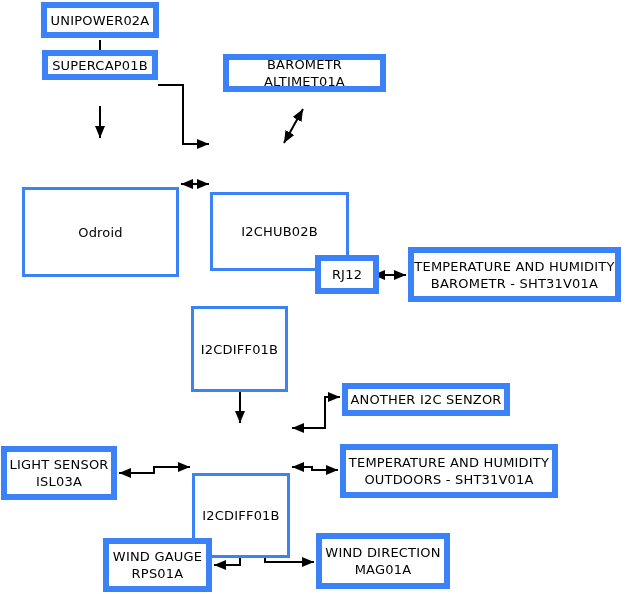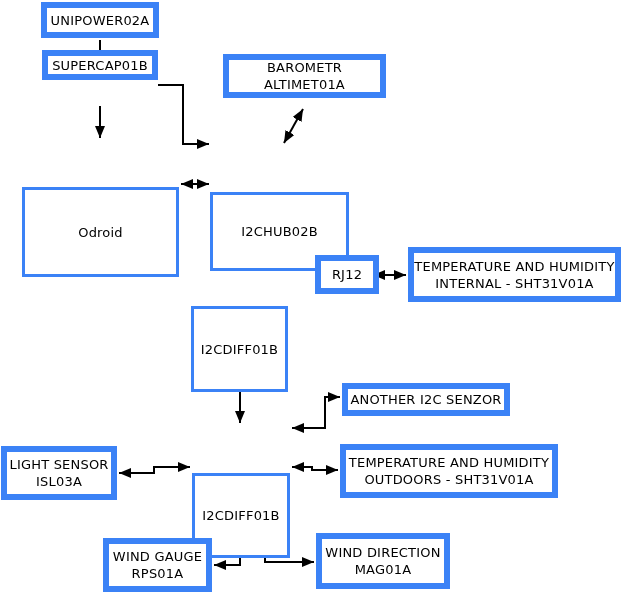--- a/index.html
+++ b/index.html
@@ -82,36 +82,36 @@
   </div>
 
   <div class="node" style="left:42px; top:50px; width:116px; height:30px;">
     <span>SUPERCAP01B</span>
   </div>
 
   <div class="node thick" style="left:22px; top:139px; width:157px; height:90px;">
     <span>Odroid</span>
   </div>
 
-  <div class="node" style="left:223px; top:54px; width:163px; height:44px;">
+  <div class="node" style="left:223px; top:54px; width:163px; height:38px;">
     <span>BAROMETR</span>
     <span>ALTIMET01A</span>
   </div>
 
   <div class="node thick" style="left:210px; top:144px; width:139px; height:79px;">
     <span>I2CHUB02B</span>
   </div>
 
   <div class="node" style="left:315px; top:255px; width:64px; height:39px;">
     <span>RJ12</span>
   </div>
 
   <div class="node" style="left:408px; top:247px; width:213px; height:55px;">
     <span>TEMPERATURE AND HUMIDITY</span>
-    <span>INTERNAL - SHT31V01A</span>
+    <span>BAROMETR - SHT31V01A</span>
   </div>
 
   <div class="node thick" style="left:191px; top:258px; width:97px; height:86px;">
     <span>I2CDIFF01B</span>
   </div>
 
   <div class="node" style="left:342px; top:383px; width:168px; height:33px;">
     <span>ANOTHER I2C SENZOR</span>
   </div>
 

